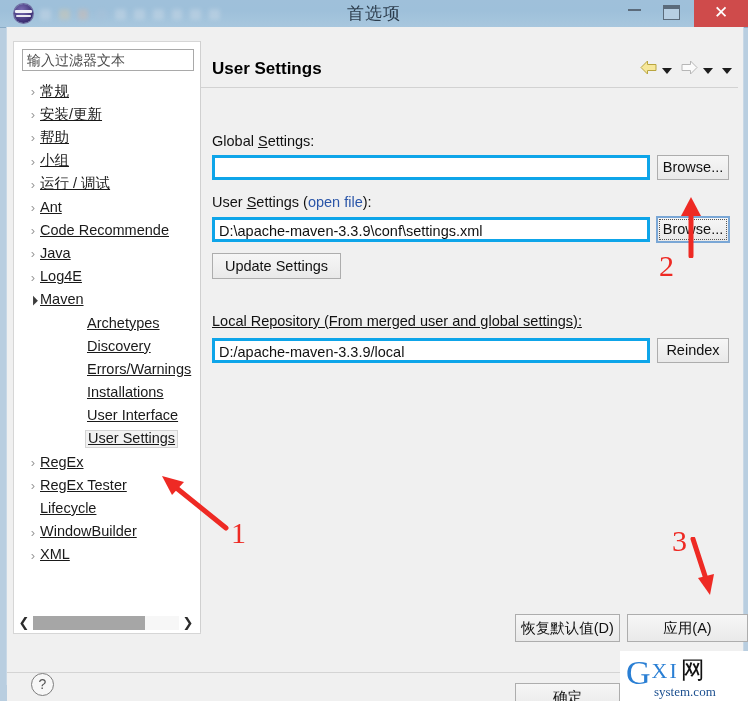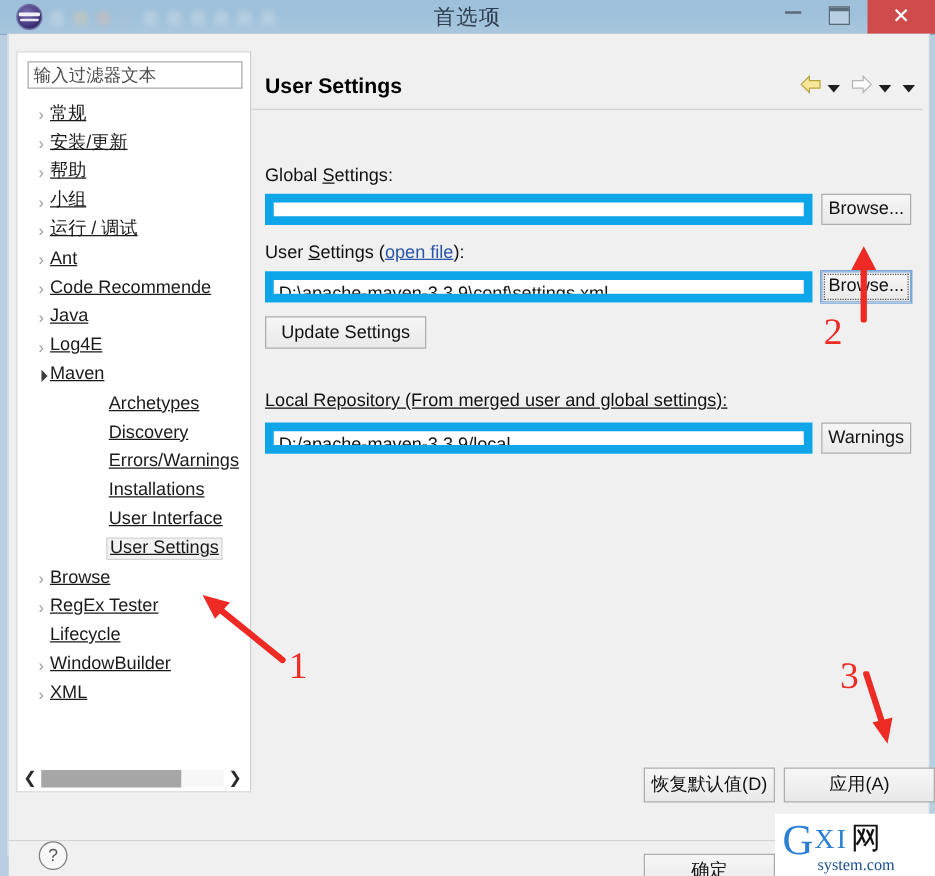--- a/index.html
+++ b/index.html
@@ -201,27 +201,27 @@
     background: #d2d2d2;
   }
 
   .field-label {
     position: absolute;
     font-size: 14.5px; color: #111;
     white-space: nowrap;
   }
   .field-label u { text-decoration: underline; }
   .link {
-    color: #2a55a8; text-decoration: underline; cursor: pointer;
+    color: #2a55a8; cursor: pointer;
   }
   .textfield {
     position: absolute;
     height: 25px;
     background: #ffffff;
-    border: 7px solid #0ea5e9;
+    border: 3px solid #0ea5e9;
     box-sizing: border-box;
     font-size: 14.5px; color: #111;
     padding: 3px 4px;
     white-space: nowrap; overflow: hidden;
     cursor: text;
   }
   .btn3d {
     position: absolute;
     background: linear-gradient(to bottom, #f6f6f6, #e9e9e9);
     border: 1px solid #adadad;
@@ -393,21 +393,21 @@
           <div class="tnode lvl1 leaf">
             <span class="arrow" style="font-size: 13px;">›</span>
             <span class="tlabel">User Interface</span>
           </div>
           <div class="tnode lvl1 leaf selected">
             <span class="arrow" style="font-size: 13px;">›</span>
             <span class="tlabel">User Settings</span>
           </div>
           <div class="tnode lvl0">
             <span class="arrow" style="font-size: 13px;">›</span>
-            <span class="tlabel">Browse</span>
+            <span class="tlabel">RegEx</span>
           </div>
           <div class="tnode lvl0">
             <span class="arrow" style="font-size: 13px;">›</span>
             <span class="tlabel">RegEx Tester</span>
           </div>
           <div class="tnode lvl0 leaf">
             <span class="arrow" style="font-size: 13px;">›</span>
             <span class="tlabel">Lifecycle</span>
           </div>
           <div class="tnode lvl0">
@@ -453,21 +453,21 @@
       <div class="textfield" style="left:11px; top:114px; width:438px;"></div>
       <div class="btn3d" style="left:456px; top:114px; width:72px; height:25px; line-height:23px;">Browse...</div>
 
       <div class="field-label" style="left:11px; top:153px;">User <u>S</u>ettings (<span class="link">open file</span>):</div>
       <div class="textfield" style="left:11px; top:176px; width:438px;">D:\apache-maven-3.3.9\conf\settings.xml</div>
       <div class="btn3d focused" style="left:456px; top:176px; width:72px; height:25px; line-height:23px;">Browse...</div>
       <div class="btn3d" style="left:11px; top:212px; width:129px; height:26px; line-height:24px;">Update Settings</div>
 
       <div class="field-label" style="left:11px; top:272px;text-decoration:underline;">Local Repository (From merged user and global settings):</div>
       <div class="textfield" style="left:11px; top:297px; width:438px;">D:/apache-maven-3.3.9/local</div>
-      <div class="btn3d" style="left:456px; top:297px; width:72px; height:25px; line-height:23px;">Warnings</div>
+      <div class="btn3d" style="left:456px; top:297px; width:72px; height:25px; line-height:23px;">Reindex</div>
     </div>
 
     <div class="btnbar">
       <div class="btn3d" style="left:508px; top:-18px; width:105px; height:28px; line-height:26px;">恢复默认值(D)</div>
       <div class="btn3d" style="left:620px; top:-18px; width:121px; height:28px; line-height:26px;">应用(A)</div>
     </div>
 
     <div class="divider-h"></div>
 
     <div class="bottombar">

